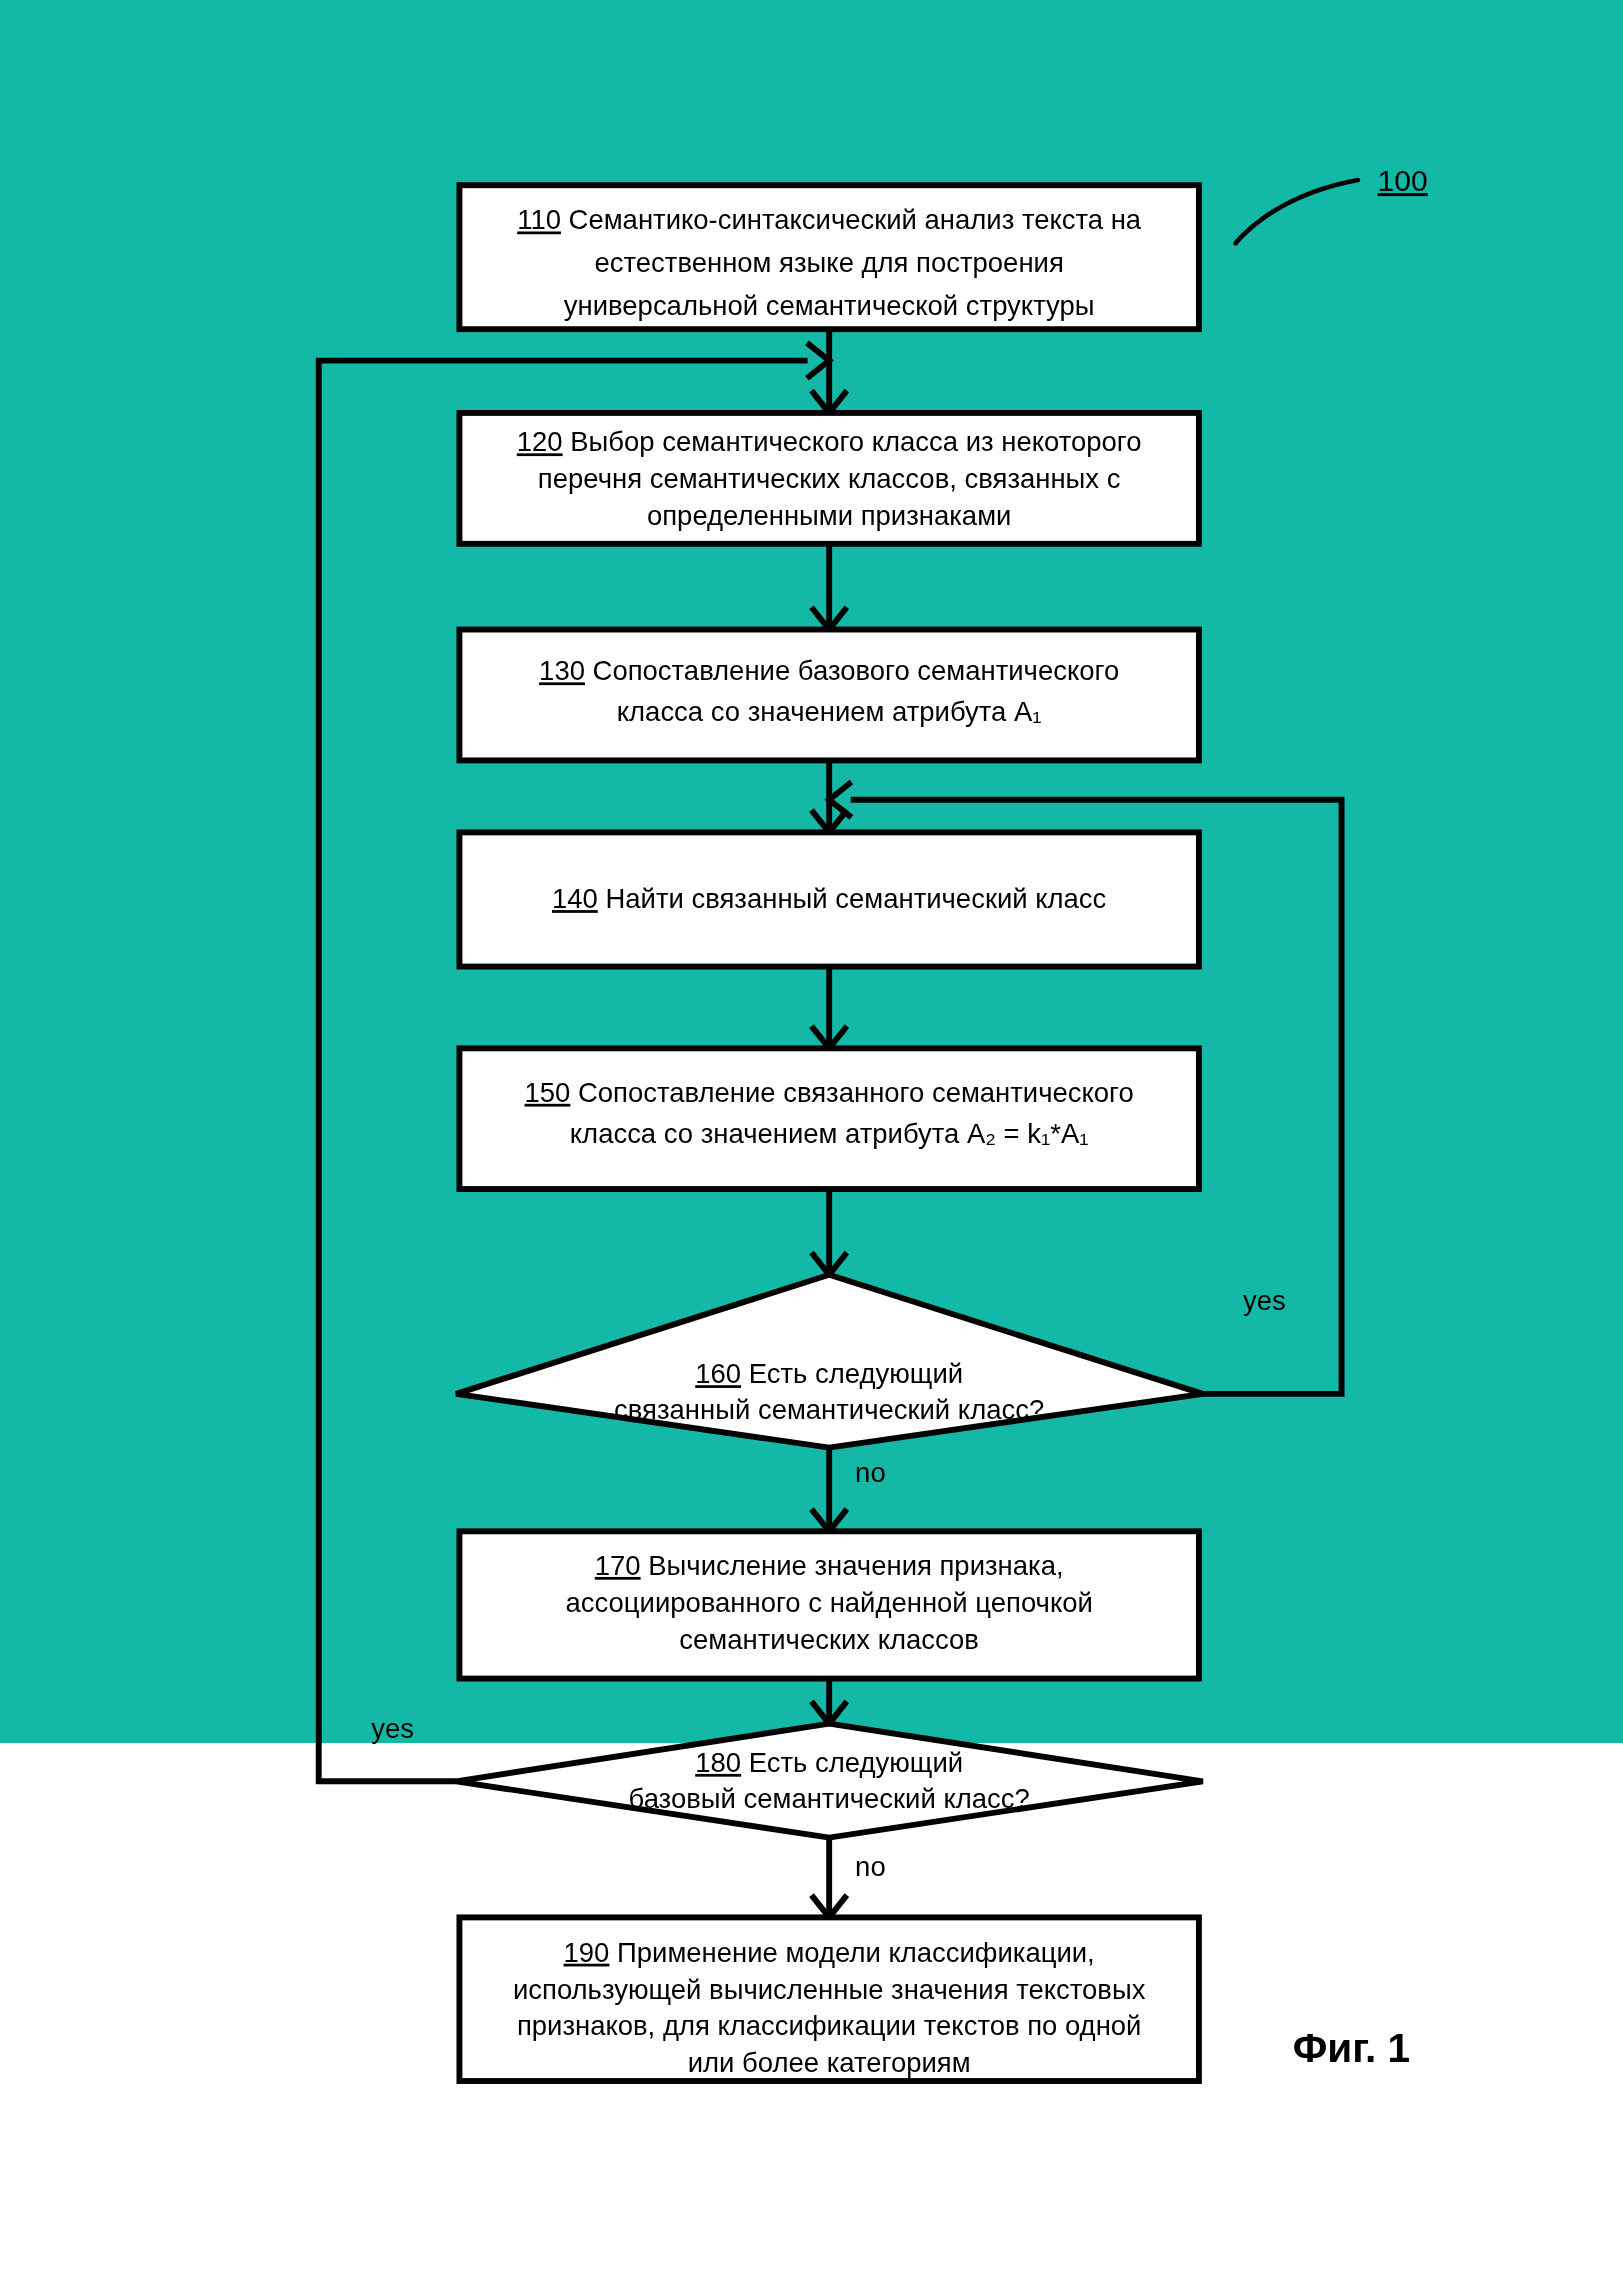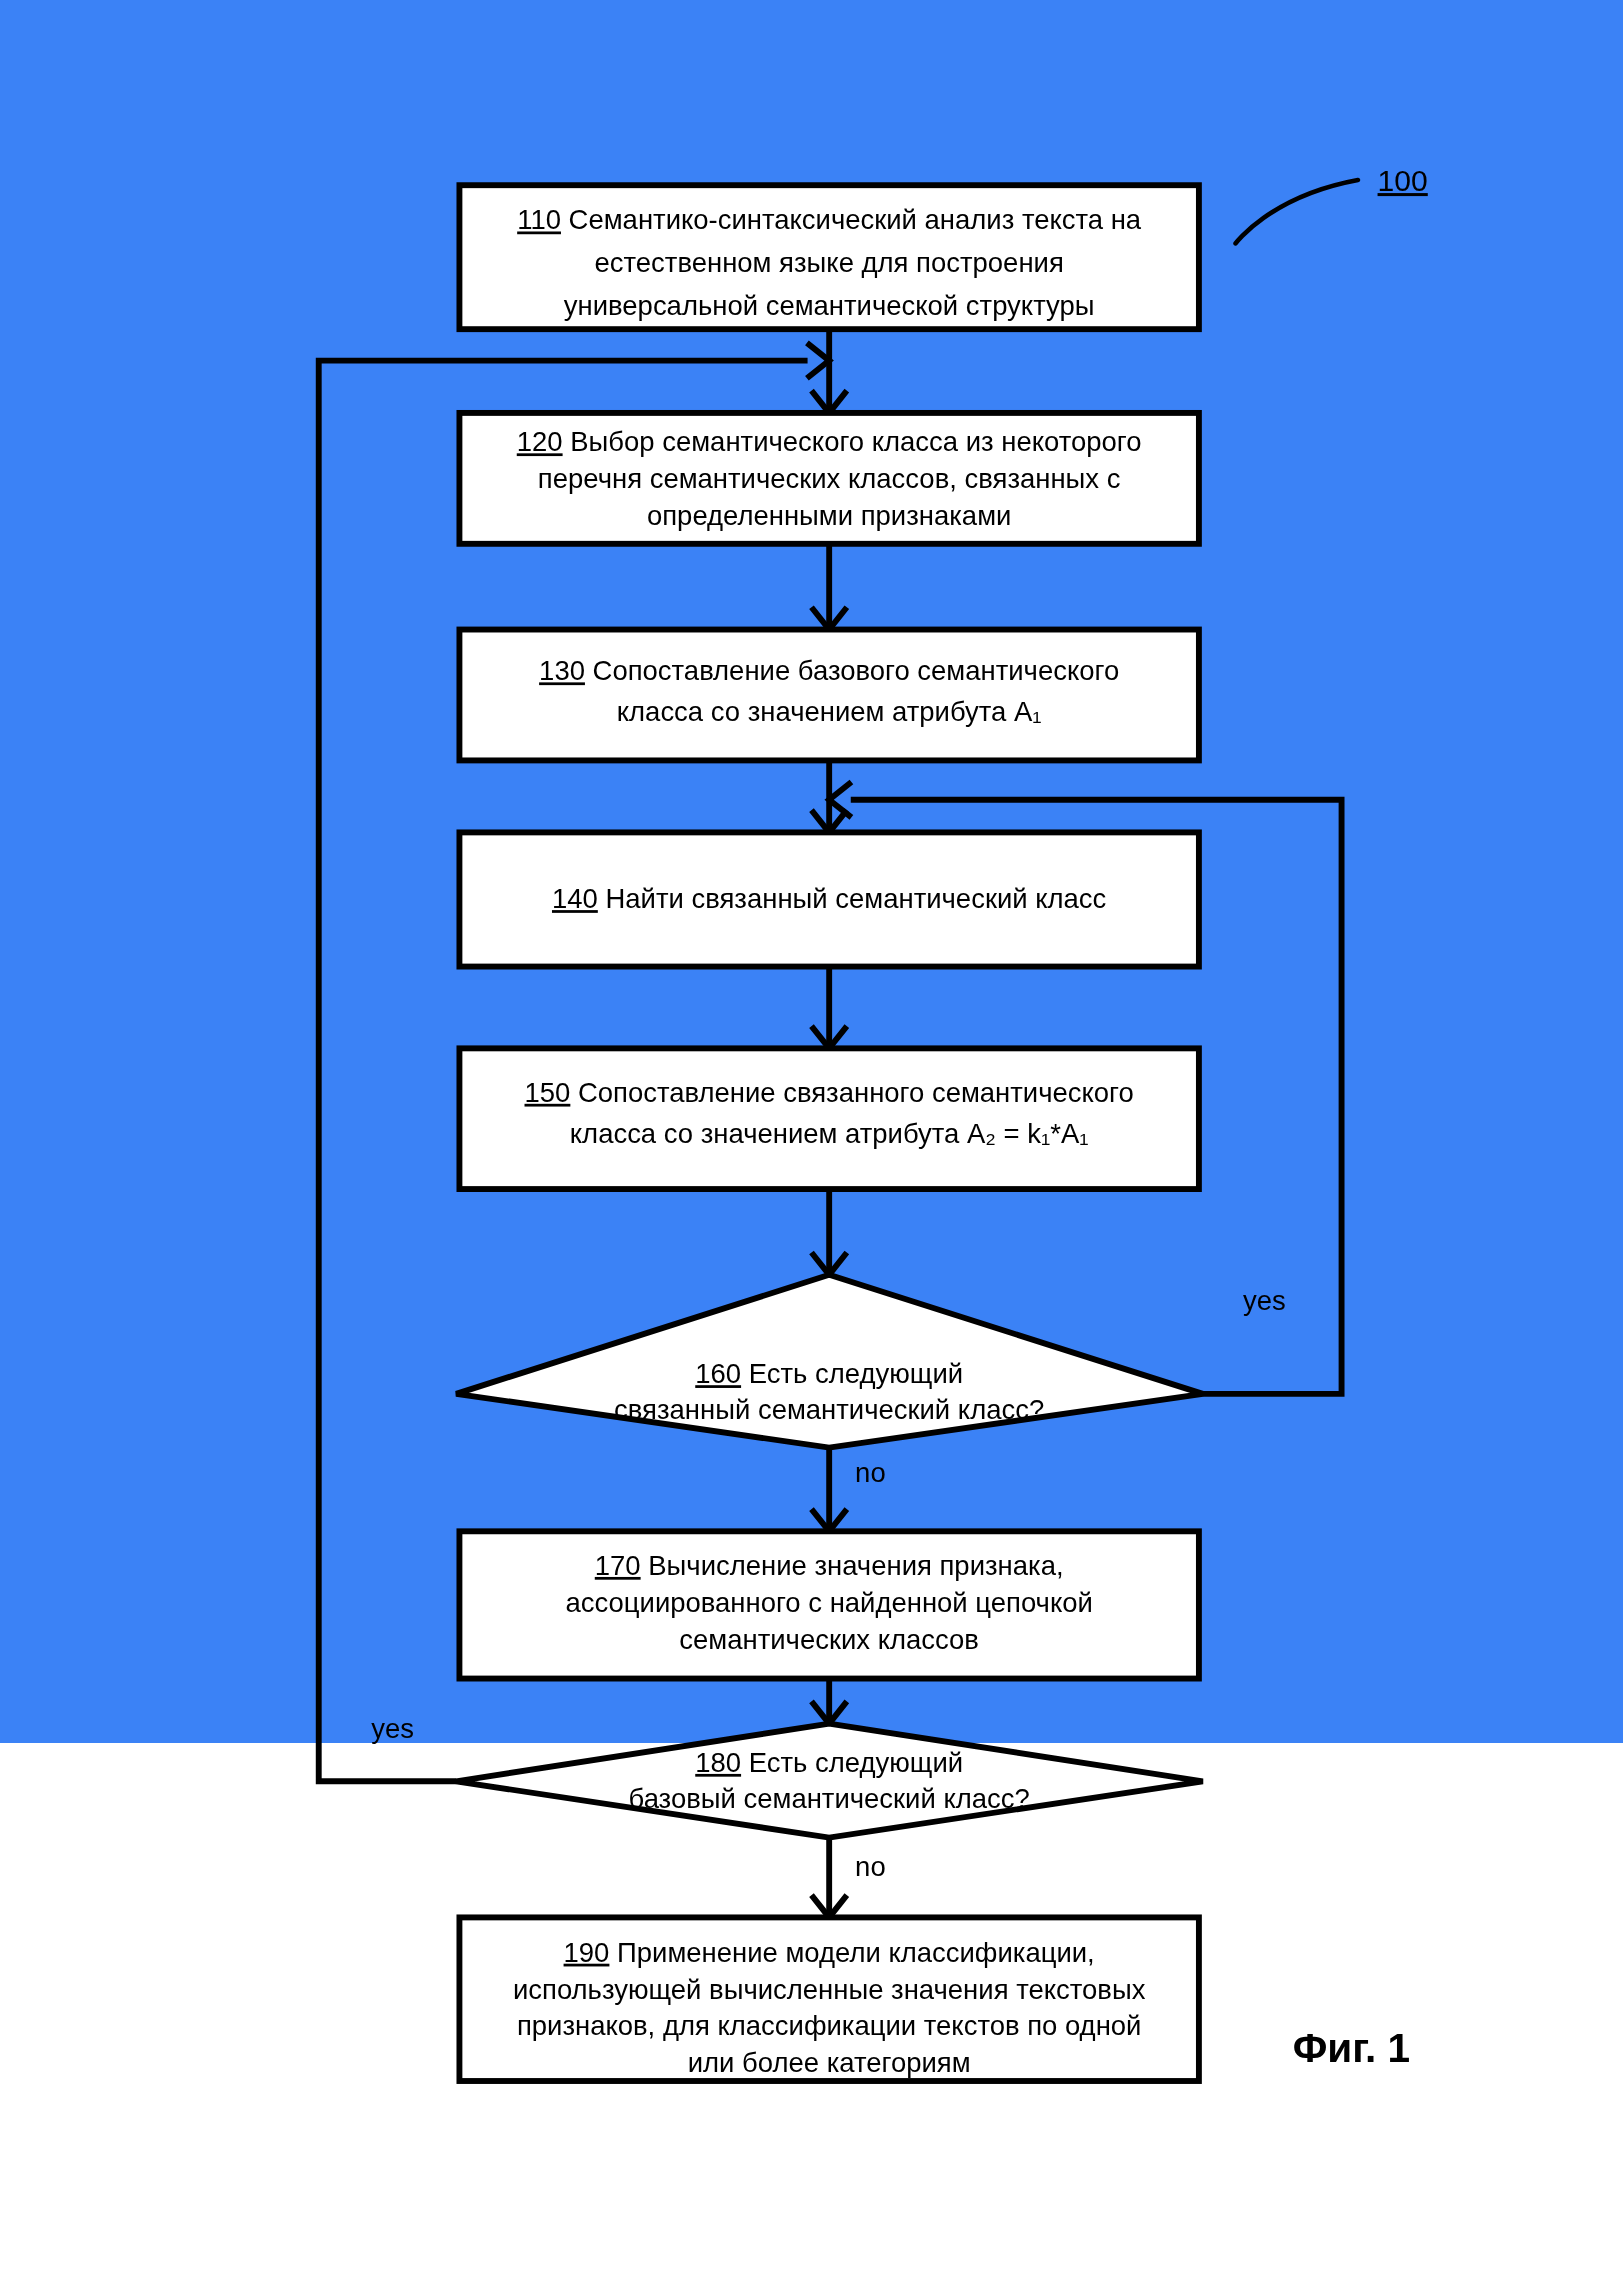--- a/index.html
+++ b/index.html
@@ -12,21 +12,21 @@
     width: 1623px;
     height: 2295px;
     font-family: "Liberation Sans", sans-serif;
     color: #000000;
     overflow: hidden;
   }
   #figure-sheet {
     position: relative;
     width: 1623px;
     height: 1743px;
-    background: #3b82f6;
+    background: #14b8a6;
   }
   svg#flowchart {
     display: block;
     width: 1623px;
     height: 2295px;
   }
   .shape-outline {
     fill: #ffffff;
     stroke: #000000;
     stroke-width: 9;

